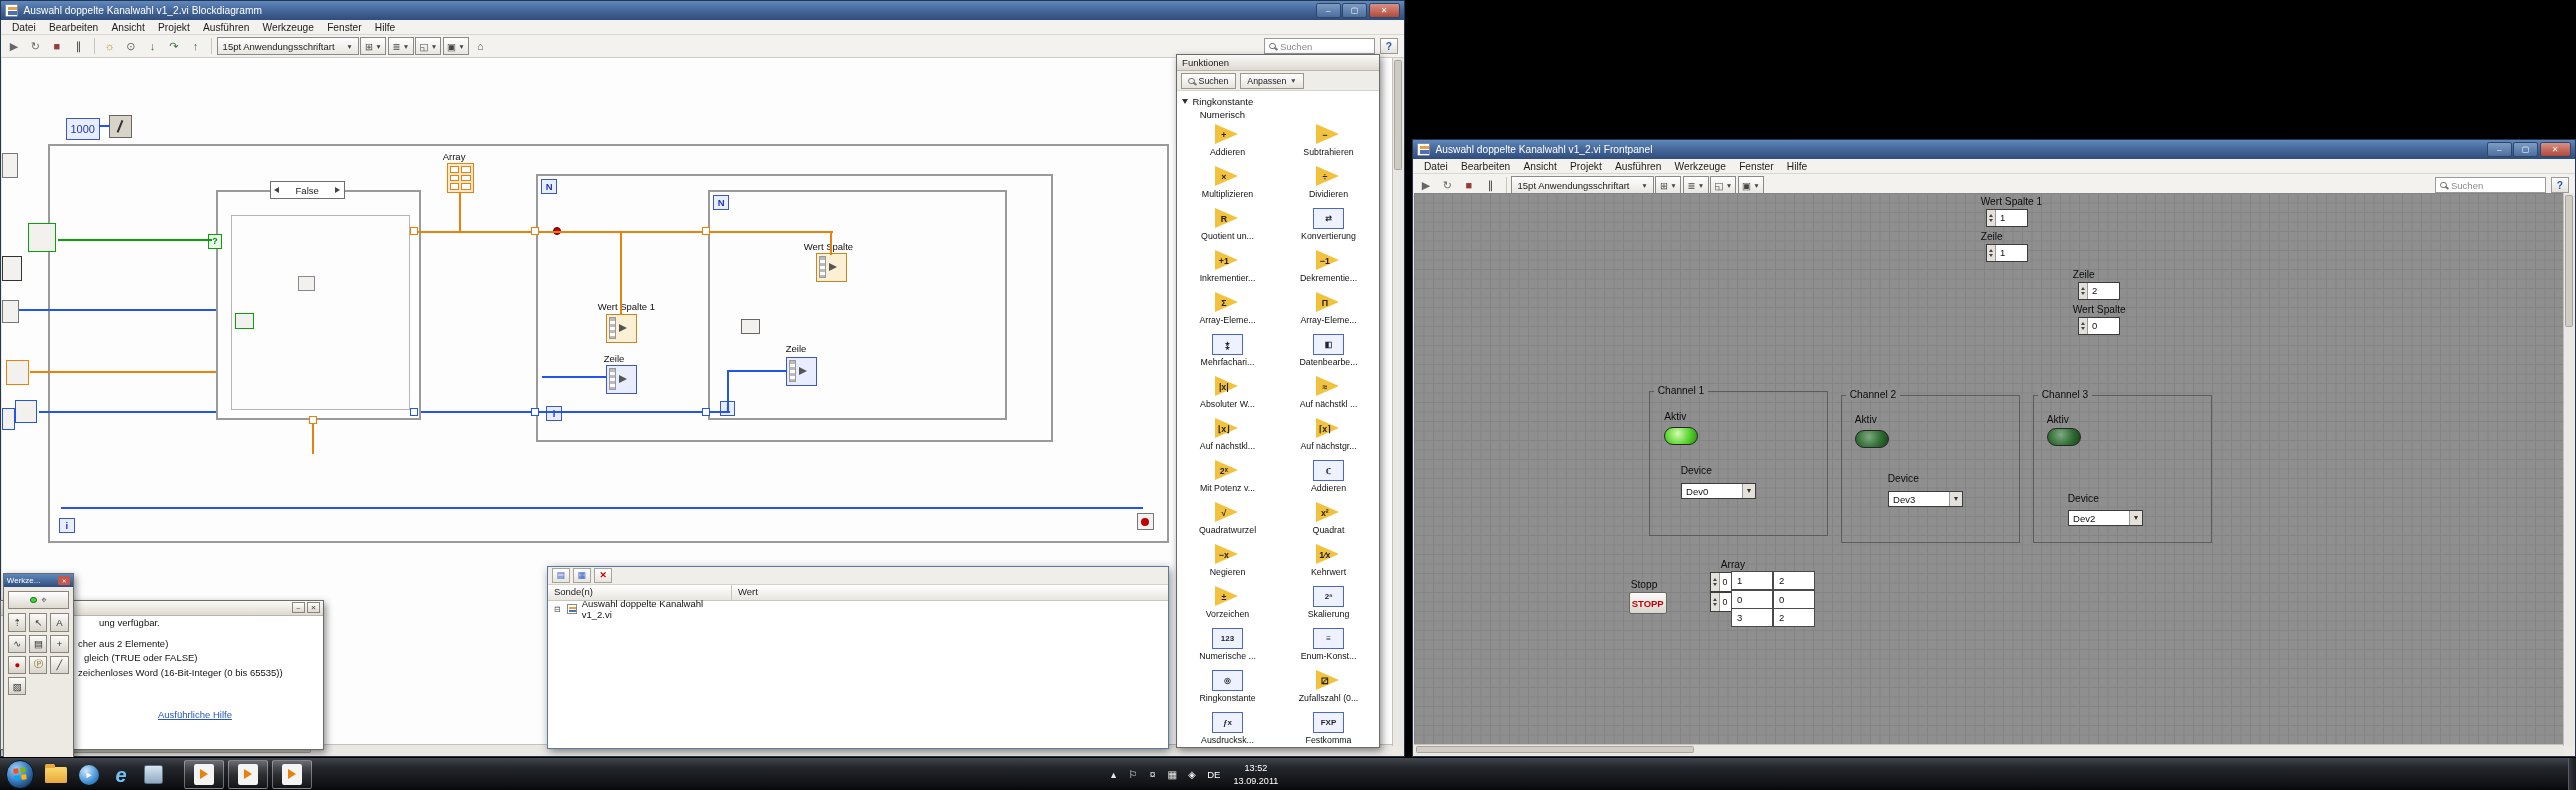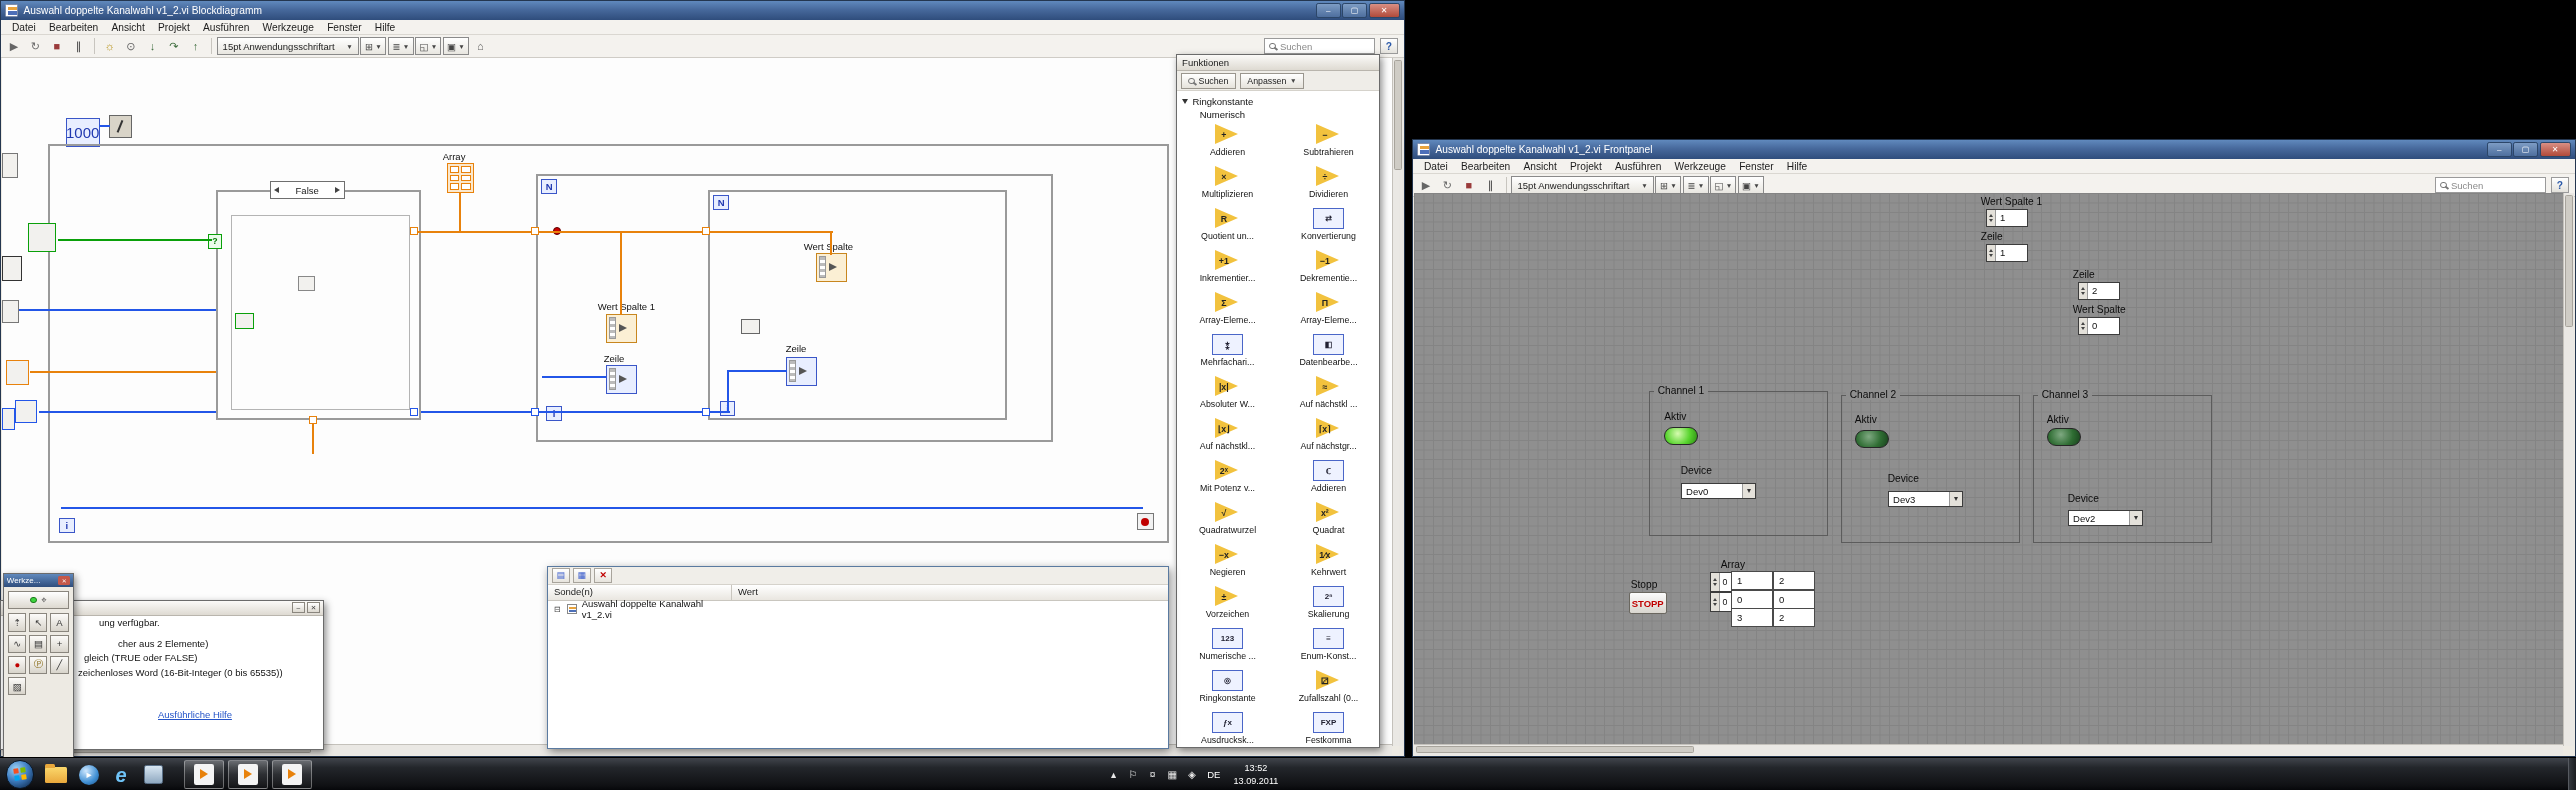--- a/index.html
+++ b/index.html
@@ -39,21 +39,21 @@
 #bd-canvas{position:absolute;left:0.7px;top:57px;width:1392px;height:688px;background:#FDFDFD;overflow:hidden}
 .struct{position:absolute;border:2.2px solid #9a9a9a}
 .subdiag{position:absolute;border:0.7px solid #b4b4b4}
 .case-sel{position:absolute;height:18.3px;width:75px;background:#fff;border:0.7px solid #6f6f6f;display:flex;align-items:center;justify-content:center;font-size:9.5px;color:#1a1a1a}
 .case-sel::before{content:"";position:absolute;left:3.7px;width:0;height:0;border-top:3.7px solid transparent;border-bottom:3.7px solid transparent;border-right:5.1px solid #444}
 .case-sel::after{content:"";position:absolute;right:3.7px;width:0;height:0;border-top:3.7px solid transparent;border-bottom:3.7px solid transparent;border-left:5.1px solid #444}
 .nterm,.iterm{position:absolute;width:15.4px;height:15.4px;border:1.5px solid #3a56c8;background:#E8EEFF;color:#2038b0;font-weight:bold;font-size:9.5px;display:flex;align-items:center;justify-content:center}
 .condterm{position:absolute;width:17px;height:17px;border:1.5px solid #777;background:#f2f2f2;display:flex;align-items:center;justify-content:center}
 .conddot{width:8px;height:8px;border-radius:50%;background:#C00000}
 .bd-label{position:absolute;font-size:9.5px;color:#111;white-space:nowrap}
-.bd-const{position:absolute;width:34px;height:29px;border:1.5px solid #3a56c8;background:#E8EEFF;color:#2038b0;font-size:15px;display:flex;align-items:center;justify-content:center}
+.bd-const{position:absolute;width:34px;height:22px;border:1.5px solid #3a56c8;background:#E8EEFF;color:#2038b0;font-size:11px;display:flex;align-items:center;justify-content:center}
 .metro{position:absolute;width:23px;height:23px;border:1.5px solid #666;background:#d9d4c8}
 .metro::after{content:"";position:absolute;left:9.5px;top:3.7px;width:2.2px;height:13px;background:#333;transform:rotate(22deg)}
 .arrterm{position:absolute;width:27px;height:30px;border:1.5px solid #E8820C;background:#FBE8CD;display:grid;grid-template-columns:1fr 1fr;grid-template-rows:1fr 1fr 1fr;gap:1.5px;padding:2.2px}
 .arrterm span{background:#fff;border:0.7px solid #E8820C}
 .ixicon{position:absolute;width:31px;height:28.5px;border:1.5px solid #C8861E;background:#FBEFD4;display:flex;align-items:center;padding:2.2px;gap:2.9px}
 .ixicon.blue{border-color:#3a56c8;background:#E8EEFF}
 .ixicon .col{width:7.3px;height:100%;background:repeating-linear-gradient(180deg,#bbb 0 2.9px,#fff 2.9px 5.9px);border:0.7px solid #999}
 .ixicon .tri{width:0;height:0;border-top:4.4px solid transparent;border-bottom:4.4px solid transparent;border-left:8px solid #555}
 .term{position:absolute;background:#F2F1EE;border:1.5px solid #777}
 .wh{position:absolute;height:2.2px}
@@ -735,21 +735,21 @@
       </div>
   </div>
 
   <div id="help-win">
     <div id="help-title">
       <span class="mini-b">‒</span>
       <span class="mini-b">✕</span>
     </div>
     <div id="help-body">
         <div class="help-line" style="left: 98px; top: 16px;">ung verfügbar.</div>
-        <div class="help-line" style="left: 77px; top: 37px; padding-left: 40px;">cher aus 2 Elemente)</div>
+        <div class="help-line" style="left: 77px; top: 37px;">cher aus 2 Elemente)</div>
         <div class="help-line" style="left: 83px; top: 51px;">gleich (TRUE oder FALSE)</div>
         <div class="help-line" style="left: 77px; top: 66px;">zeichenloses Word (16-Bit-Integer (0 bis 65535))</div>
       </div>
     <a class="help-link">Ausführliche Hilfe</a>
     <div id="help-btns">
       <span class="mini-b">≡</span>
       <span class="mini-b">?</span>
       <span class="mini-b">↗</span>
     </div>
   </div>

